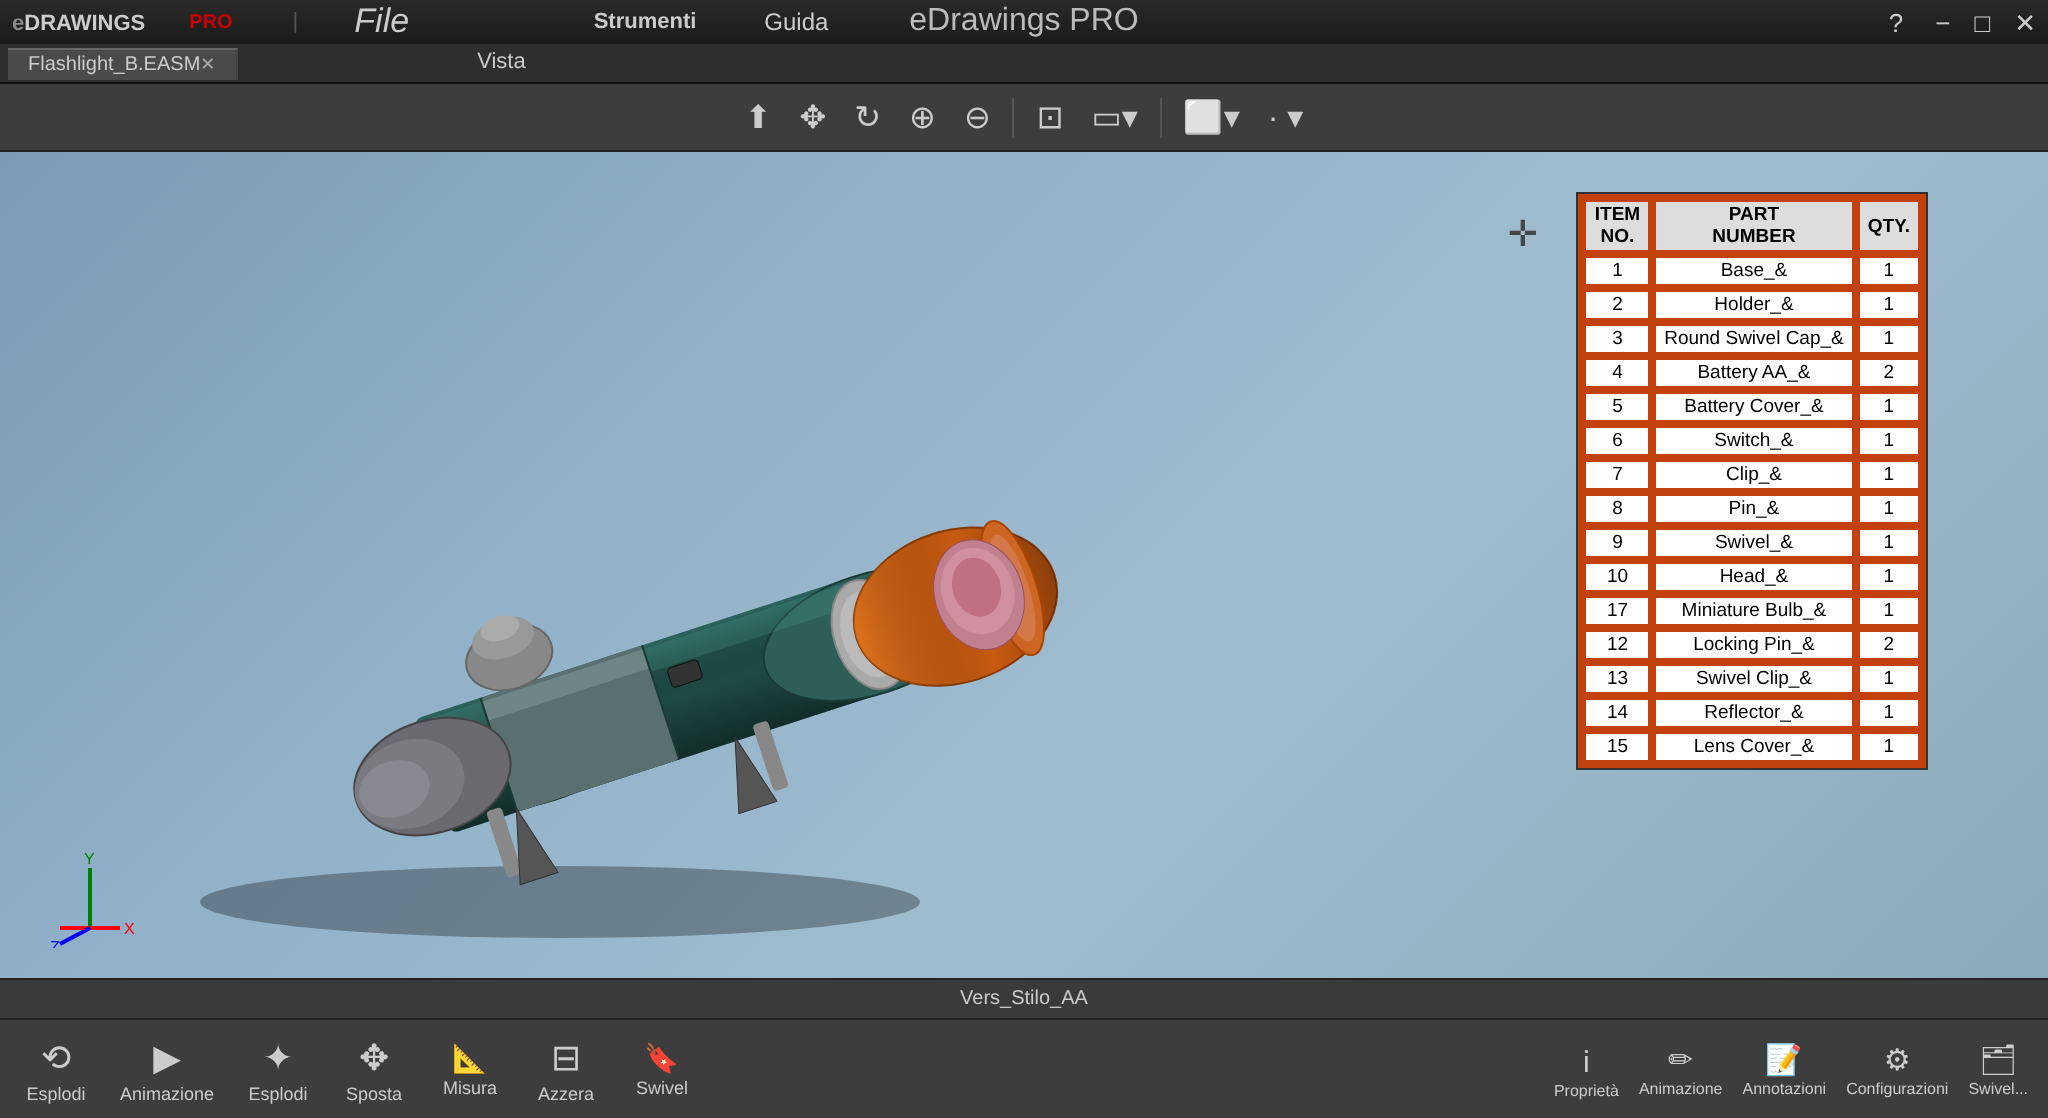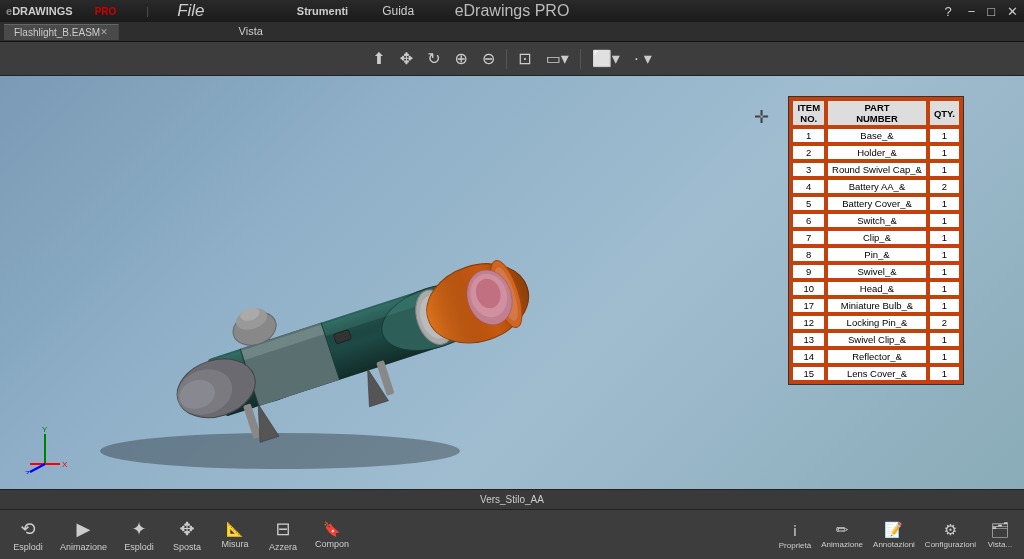--- a/index.html
+++ b/index.html
@@ -395,21 +395,21 @@
     <div class="bottom-btn">
       <span class="btn-icon" style="font-size:14px;">📐</span>
       <span>Misura</span>
     </div>
     <div class="bottom-btn">
       <span class="btn-icon">⊟</span>
       <span>Azzera</span>
     </div>
     <div class="bottom-btn">
       <span class="btn-icon" style="font-size:14px;">🔖</span>
-      <span>Compon</span>
+      <span>Swivel</span>
     </div>
   </div>
 
   <div id="bottombar-right">
     <div class="bottom-right-btn">
       <span class="btn-icon">ℹ</span>
       <span>Proprietà</span>
     </div>
     <div class="bottom-right-btn">
       <span class="btn-icon">✏</span>
@@ -418,16 +418,16 @@
     <div class="bottom-right-btn">
       <span class="btn-icon">📝</span>
       <span>Annotazioni</span>
     </div>
     <div class="bottom-right-btn">
       <span class="btn-icon">⚙</span>
       <span>Configurazioni</span>
     </div>
     <div class="bottom-right-btn">
       <span class="btn-icon">🗂</span>
-      <span>Vista...</span>
+      <span>Swivel...</span>
     </div>
   </div>
 </div>
 
 </body></html>

